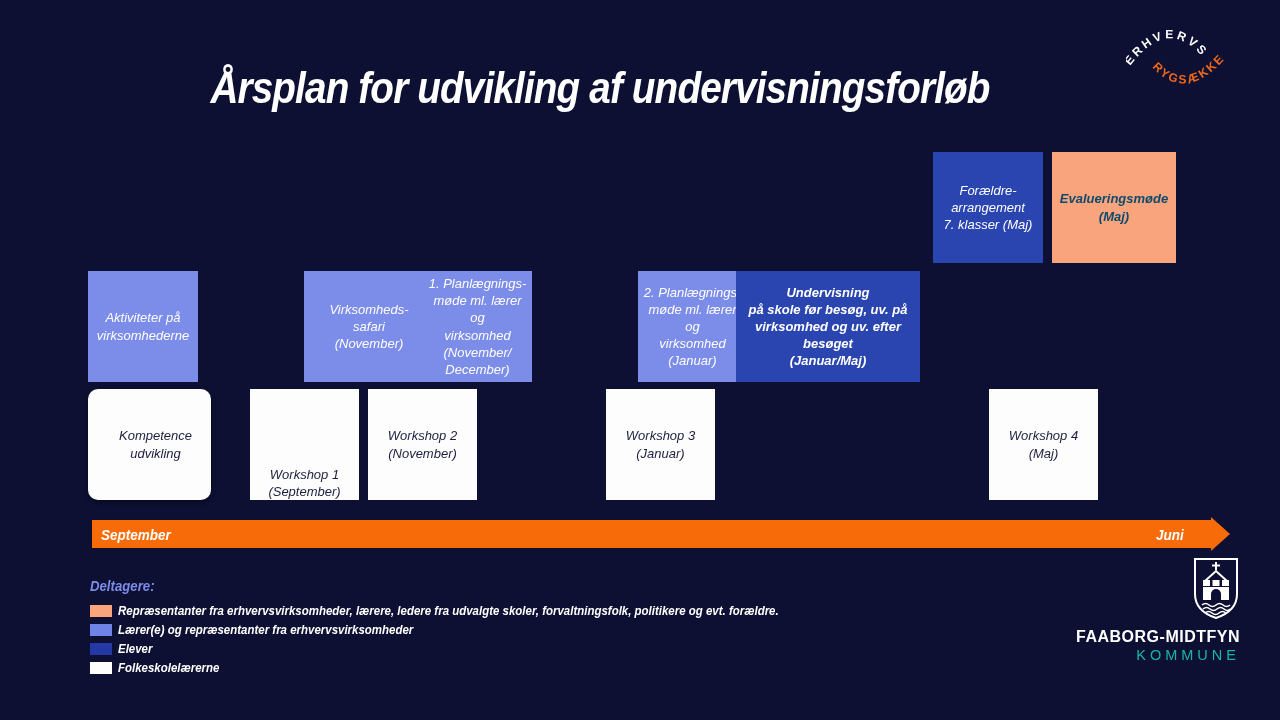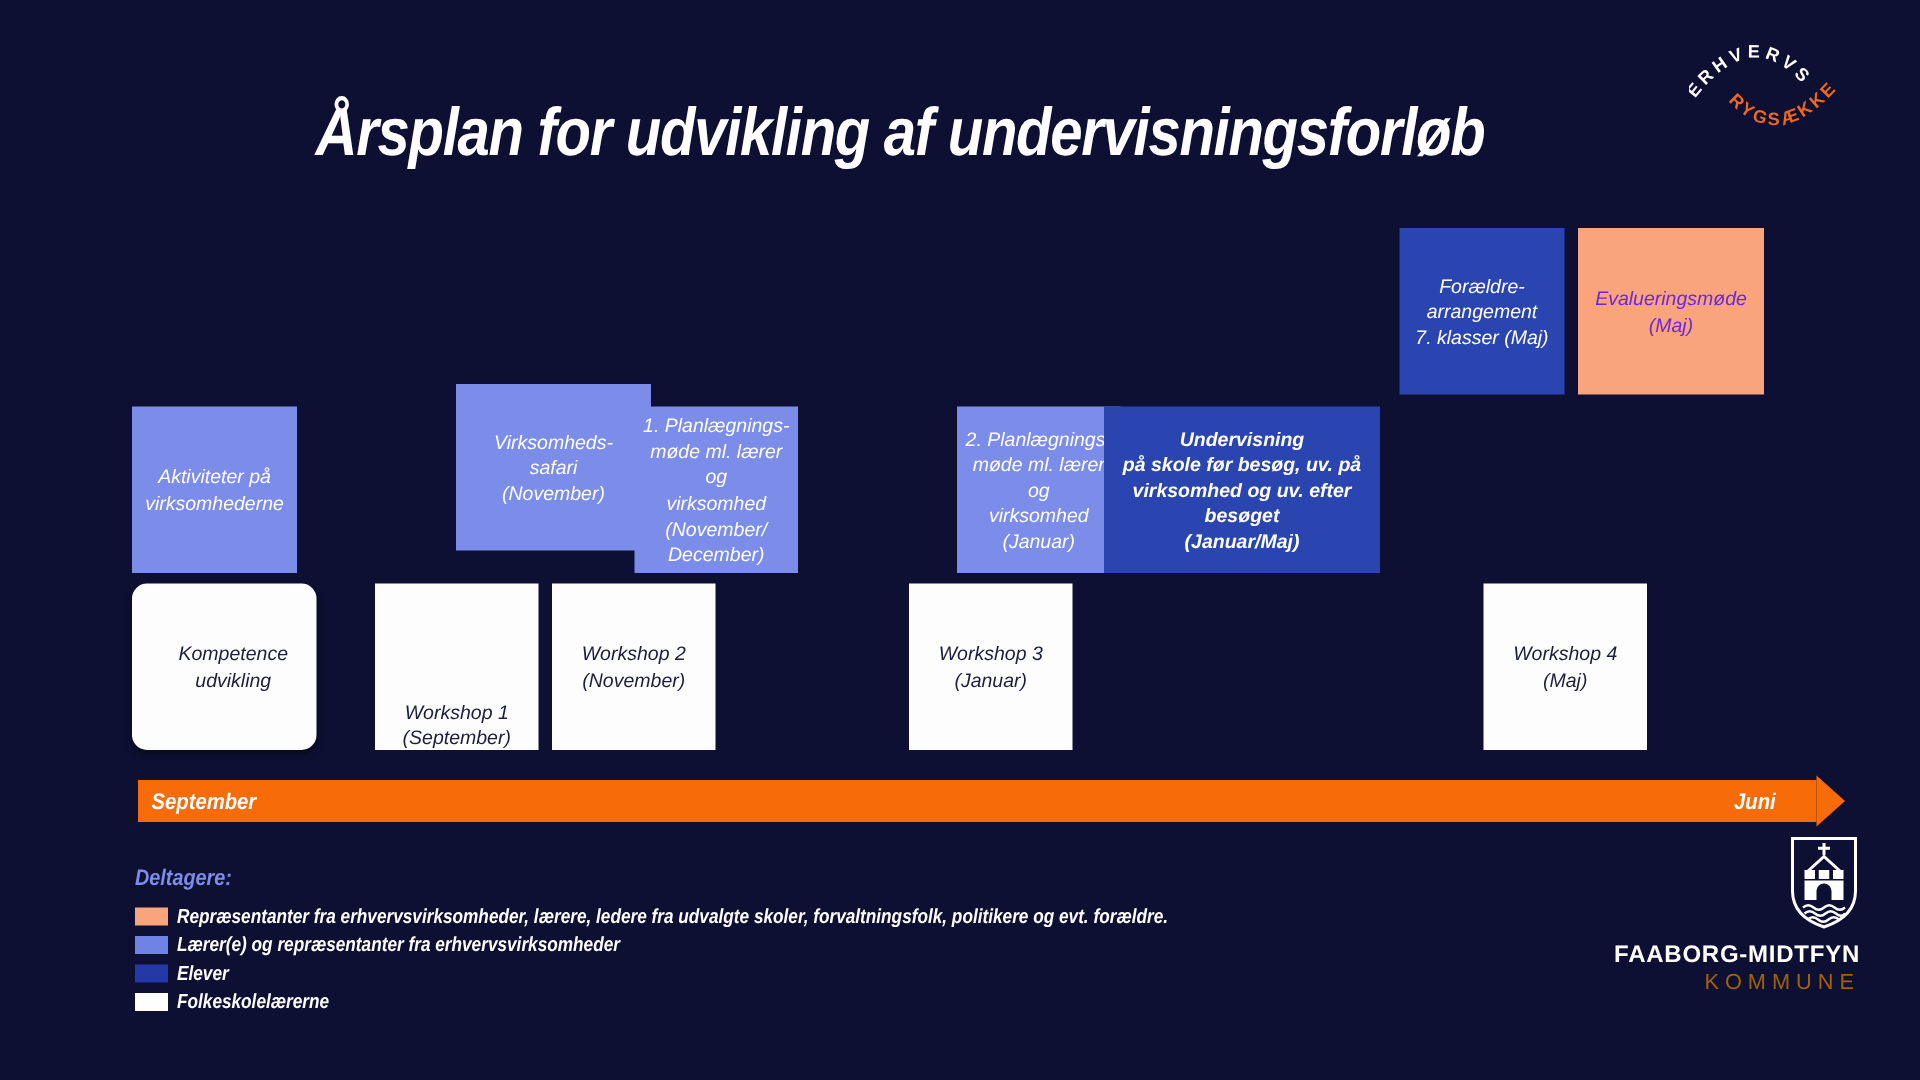--- a/index.html
+++ b/index.html
@@ -16,21 +16,21 @@
   .badge text{font-family:"Liberation Sans",sans-serif;font-weight:bold;font-size:12px;}
   .badge-top{fill:#ffffff;letter-spacing:3px;}
   .badge-bottom{fill:#ef681c;letter-spacing:2px;}
   .box{
     position:absolute;display:flex;align-items:center;justify-content:center;
     text-align:center;font-style:italic;font-size:13px;line-height:1.32;
   }
   .box-label{white-space:pre-line;display:block;padding:0 4px;}
   .periwinkle{background:#7b8ce9;color:#ffffff;}
   .blue{background:#2a45af;color:#ffffff;}
-  .salmon{background:#f9a47d;color:#6d28d9;}
+  .salmon{background:#f9a47d;color:#0c4a6e;font-weight:bold;}
   .whitebox{background:#fdfdfd;color:#1c1e3e;}
   .rounded{border-radius:10px;box-shadow:0 2px 5px rgba(0,0,0,0.45);padding-left:12px;}
   .tl-bar{position:absolute;left:92px;top:520px;width:1119px;height:28px;background:#f76b09;}
   .tl-arrow{
     position:absolute;left:1211px;top:517px;width:0;height:0;
     border-top:17px solid transparent;border-bottom:17px solid transparent;
     border-left:19px solid #f76b09;
   }
   .tl-label{
     position:absolute;color:#ffffff;font-weight:bold;font-style:italic;font-size:15px;
@@ -49,21 +49,21 @@
     color:#ffffff;font-weight:bold;font-style:italic;font-size:13.5px;white-space:nowrap;
     transform:scaleX(0.85);transform-origin:left center;
   }
   .fmk-shield{position:absolute;left:1192px;top:556px;width:48px;height:66px;}
   .fmk-name{
     position:absolute;left:1040px;top:628px;width:200px;text-align:right;
     color:#ffffff;font-weight:bold;font-size:16px;letter-spacing:0.5px;white-space:nowrap;
   }
   .fmk-type{
     position:absolute;left:1040px;top:647px;width:200px;text-align:right;
-    color:#a16207;font-weight:normal;font-size:14.5px;letter-spacing:4px;white-space:nowrap;
+    color:#14b8a6;font-weight:normal;font-size:14.5px;letter-spacing:4px;white-space:nowrap;
   }
 </style>
 </head>
 <body>
 
 <div class="stage">
 
   <h1 class="title">Årsplan for udvikling af undervisningsforløb</h1>
 
   <svg class="badge" viewBox="0 0 112 88" aria-hidden="true">
@@ -82,21 +82,21 @@
   </div>
   <div class="box salmon" style="left:1052px;top:152px;width:124px;height:111px;">
     <span class="box-label">Evalueringsmøde
 (Maj)</span>
   </div>
 
   <div class="box periwinkle" style="left:88px;top:271px;width:110px;height:111px;">
     <span class="box-label">Aktiviteter på
 virksomhederne</span>
   </div>
-  <div class="box periwinkle" style="left:304px;top:256px;width:130px;height:111px;">
+  <div class="box periwinkle" style="left:304px;top:271px;width:130px;height:111px;">
     <span class="box-label">Virksomheds-
 safari
 (November)</span>
   </div>
   <div class="box periwinkle" style="left:423px;top:271px;width:109px;height:111px;">
     <span class="box-label">1. Planlægnings-
 møde ml. lærer og
 virksomhed
 (November/
 December)</span>

